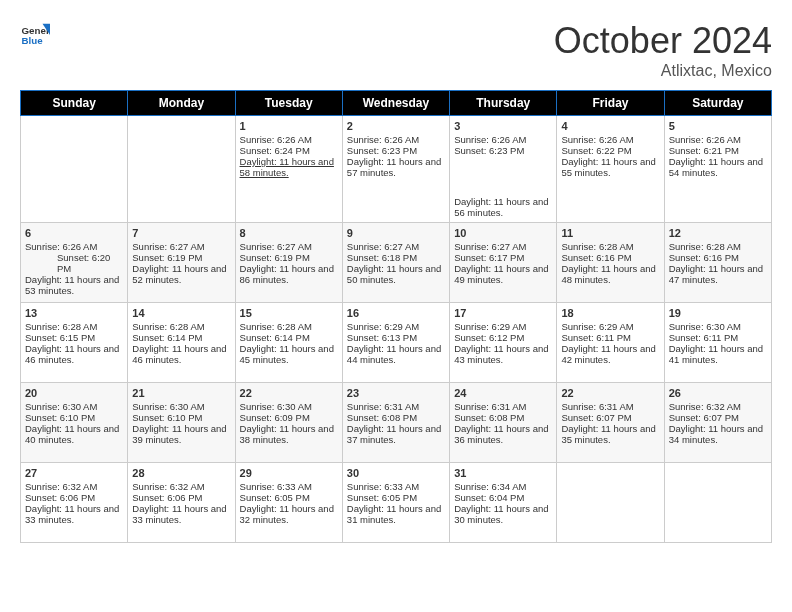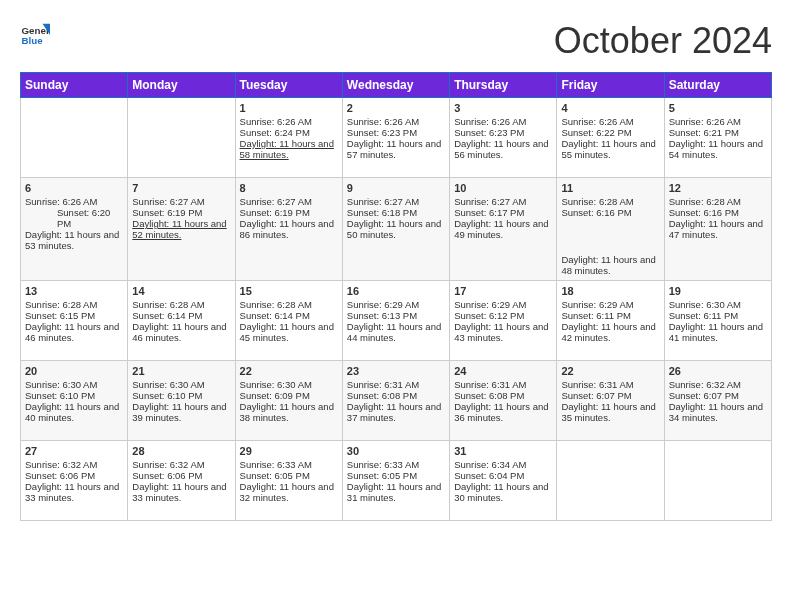--- a/index.html
+++ b/index.html
@@ -36,26 +36,26 @@
     .location {
       font-size: 16px;
       color: #555;
     }
     table {
       width: 100%;
       border-collapse: collapse;
       table-layout: fixed;
     }
     thead th {
-      background-color: #6d28d9;
+      background-color: #000000;
       color: #fff;
       font-size: 12px;
       font-weight: bold;
       padding: 5px 4px;
-      text-align: left;
+      text-align: center;
       border: 1px solid #1a6fc4;
     }
     tbody td {
       border: 1px solid #ccc;
       vertical-align: top;
       padding: 4px;
       font-size: 9.5px;
       color: #333;
       height: 80px;
       background: #fff;
@@ -80,20 +80,21 @@
   <div class="logo">
     <svg class="logo-icon" viewBox="0 0 40 40">
       <rect x="0" y="0" width="40" height="40" fill="none"></rect>
       <text x="2" y="18" font-size="13" font-weight="bold" fill="#333">General</text>
       <text x="2" y="32" font-size="13" font-weight="bold" fill="#1a6fc4">Blue</text>
       <polygon points="30,5 40,5 40,20" fill="#1a6fc4"></polygon>
     </svg>
   </div>
   <div class="title-block">
     <div class="month-title">October 2024</div>
+    <div class="location">Atlixtac, Mexico</div>
   </div>
 </div>
 
 <table>
   <thead>
     <tr>
     <th>Sunday</th>
         <th>Monday</th>
         <th>Tuesday</th>
         <th>Wednesday</th>
@@ -115,21 +116,21 @@
         <td>
           <span class="day-num">2</span>
           <span style="display: block;">Sunrise: 6:26 AM</span>
           <span style="display: block;">Sunset: 6:23 PM</span>
           <span style="display: block;">Daylight: 11 hours and 57 minutes.</span>
         </td>
         <td>
           <span class="day-num">3</span>
           <span style="display: block;">Sunrise: 6:26 AM</span>
           <span style="display: block;">Sunset: 6:23 PM</span>
-          <span style="display: block;">Daylight: 11 hours and 56 minutes.</span>
+          <span style="display: block; margin-top: 40px;">Daylight: 11 hours and 56 minutes.</span>
         </td>
         <td>
           <span class="day-num">4</span>
           <span style="display: block;">Sunrise: 6:26 AM</span>
           <span style="display: block;">Sunset: 6:22 PM</span>
           <span style="display: block;">Daylight: 11 hours and 55 minutes.</span>
         </td>
         <td>
           <span class="day-num">5</span>
           <span style="display: block;">Sunrise: 6:26 AM</span>
@@ -141,21 +142,21 @@
         <td>
           <span class="day-num">6</span>
           <span style="display: block;">Sunrise: 6:26 AM</span>
           <span style="display: block; margin-left: 32px;">Sunset: 6:20 PM</span>
           <span style="display: block;">Daylight: 11 hours and 53 minutes.</span>
         </td>
         <td>
           <span class="day-num">7</span>
           <span style="display: block;">Sunrise: 6:27 AM</span>
           <span style="display: block;">Sunset: 6:19 PM</span>
-          <span style="display: block; text-decoration: underline;">Daylight: 11 hours and 52 minutes.</span>
+          <span style="display: block;">Daylight: 11 hours and 52 minutes.</span>
         </td>
         <td>
           <span class="day-num">8</span>
           <span style="display: block;">Sunrise: 6:27 AM</span>
           <span style="display: block;">Sunset: 6:19 PM</span>
           <span style="display: block;">Daylight: 11 hours and 86 minutes.</span>
         </td>
         <td>
           <span class="day-num">9</span>
           <span style="display: block;">Sunrise: 6:27 AM</span>
@@ -165,21 +166,21 @@
         <td>
           <span class="day-num">10</span>
           <span style="display: block;">Sunrise: 6:27 AM</span>
           <span style="display: block;">Sunset: 6:17 PM</span>
           <span style="display: block;">Daylight: 11 hours and 49 minutes.</span>
         </td>
         <td>
           <span class="day-num">11</span>
           <span style="display: block;">Sunrise: 6:28 AM</span>
           <span style="display: block;">Sunset: 6:16 PM</span>
-          <span style="display: block; margin-top: 36px;">Daylight: 11 hours and 48 minutes.</span>
+          <span style="display: block;">Daylight: 11 hours and 48 minutes.</span>
         </td>
         <td>
           <span class="day-num">12</span>
           <span style="display: block;">Sunrise: 6:28 AM</span>
           <span style="display: block;">Sunset: 6:16 PM</span>
           <span style="display: block;">Daylight: 11 hours and 47 minutes.</span>
         </td>
       </tr>
       <tr>
         <td>

